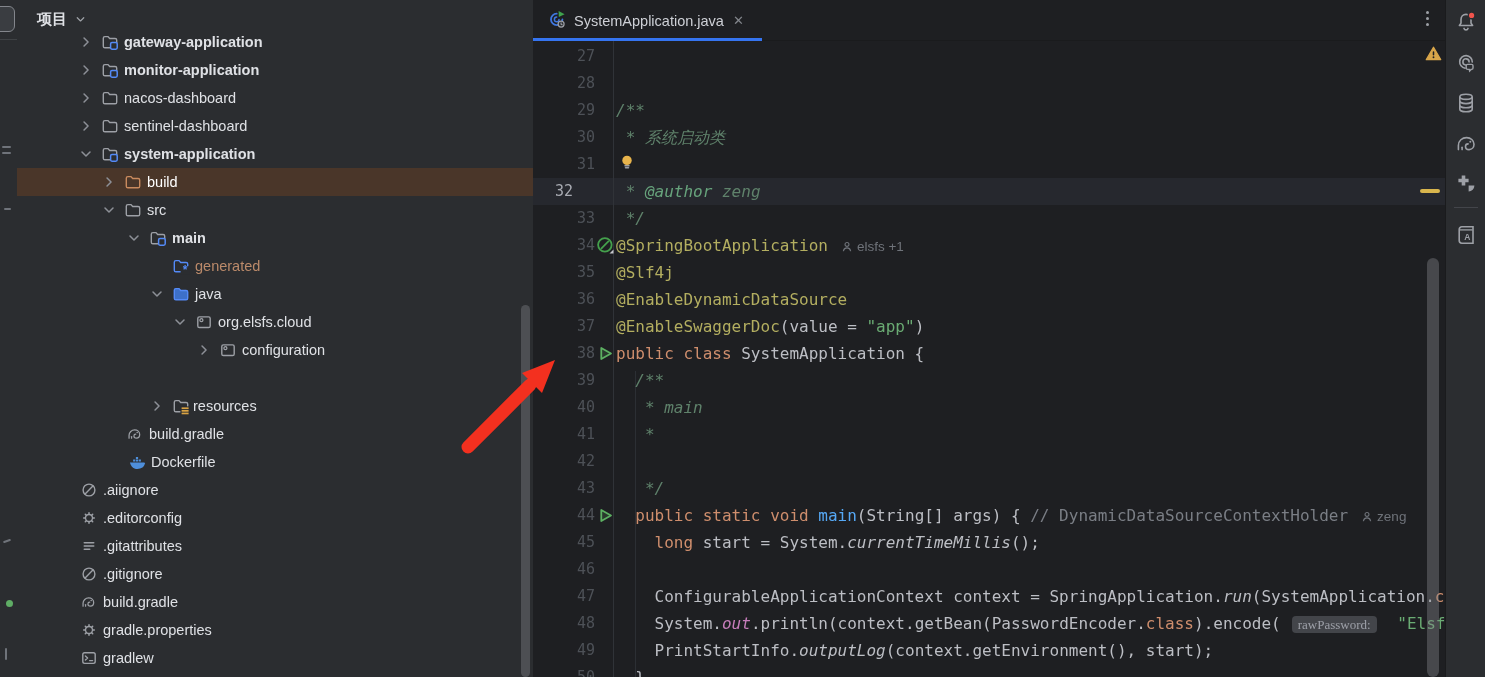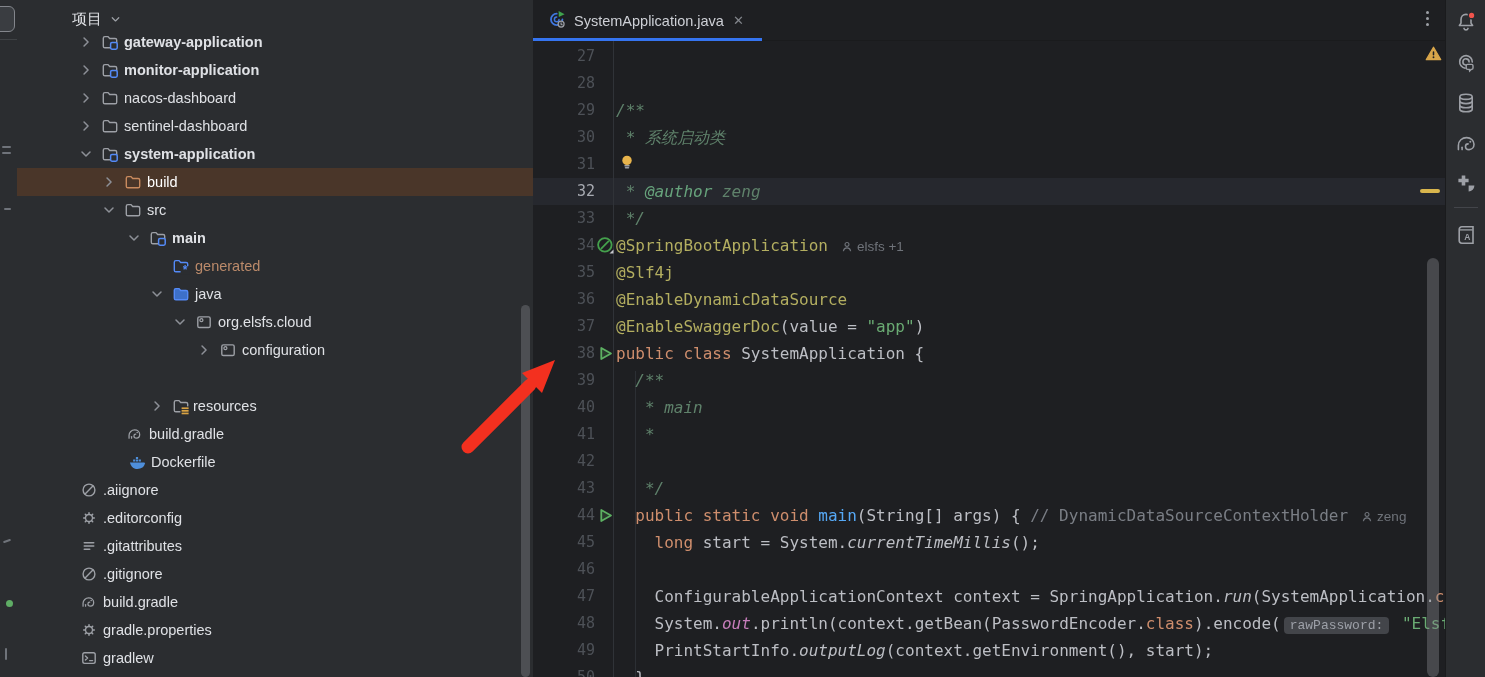--- a/index.html
+++ b/index.html
@@ -8,21 +8,21 @@
   
   #left-strip{position:absolute;left:0;top:0;width:17px;height:677px;background:#2b2d30;
               border-right:1px solid #1a1b1d;overflow:hidden;}
   #left-strip .tw-btn{position:absolute;left:-9px;top:6px;width:22px;height:24px;border:1.5px solid #83868c;border-radius:6px;background:#3a3d41;}
   #left-strip .div{position:absolute;left:0;top:39px;width:17px;height:1px;background:#3f4245;}
   #left-strip .frag{position:absolute;background:#6f737a;border-radius:1px;}
   #left-strip .gdot{position:absolute;left:6px;top:600px;width:7px;height:7px;border-radius:50%;background:#5fad65;}
   
   #sidebar{position:absolute;left:17px;top:0;width:516px;height:677px;background:#2b2d30;border-right:1px solid #1a1b1d;}
   #sidebar-header{position:absolute;left:0;top:0;height:38px;width:100%;display:flex;align-items:center;padding-left:20px;box-sizing:border-box;}
-  #sidebar-header .t{font-size:15px;font-weight:400;color:#dfe1e5;margin-left:35px;}
+  #sidebar-header .t{font-size:15px;font-weight:700;color:#dfe1e5;}
   #sidebar-header svg{margin-left:7px;}
   #tree{position:absolute;left:0;top:0;width:100%;height:677px;}
   .trow{position:absolute;left:0;width:100%;height:28px;font-size:14.5px;color:#dfe1e5;}
   .trow.sel::before{content:'';position:absolute;left:10px;right:25px;top:1px;bottom:1px;background:#3f4246;border-radius:6px;}
   .trow.bexc::before{content:'';position:absolute;left:0;right:0;top:0;bottom:0;background:#4a3629;}
   .trow span{position:absolute;top:0;height:28px;display:flex;align-items:center;z-index:1;}
   .trow .lbl{white-space:nowrap;}
   .trow.b .lbl{font-weight:700;}
   #tree-scrollbar{position:absolute;left:504px;top:305px;width:9px;height:372px;background:#87898d;opacity:.38;border-radius:5px;}
   
@@ -34,29 +34,29 @@
   #tab-underline{position:absolute;left:0;top:38px;width:229px;height:3px;background:#3574f0;}
   #kebab{position:absolute;right:14px;top:9px;display:flex;flex-direction:column;gap:3px;padding:2px;}
   #kebab i{width:3px;height:3px;border-radius:50%;background:#9da0a6;}
   #code-area{position:absolute;left:0;top:41px;width:912px;height:636px;overflow:hidden;}
   #cur-line{position:absolute;left:0;top:137px;width:100%;height:27px;background:#26282e;}
   #gutter-sep{position:absolute;left:80px;top:0;width:1px;height:636px;background:#303338;}
   #indent-guide{position:absolute;left:102px;top:330px;width:1px;height:306px;background:#2c2f34;}
   .cline{position:absolute;left:0;width:100%;height:27px;line-height:27px;
          font-family:"DejaVu Sans Mono",monospace;font-size:16px;white-space:pre;}
   .cline .ln{position:absolute;left:0;top:0;width:62px;text-align:right;color:#4d5157;font-size:15px;}
-  .cline.cur .ln{color:#a8abb2;}
+  .cline.cur .ln{color:#a8abb2;text-align:center;}
   .cline .gic{position:absolute;left:63px;top:4px;width:19px;height:19px;}
   .cline .txt{position:absolute;left:83px;top:0;white-space:pre;}
   .s-kw{color:#cf8e6d}.s-ann{color:#b3ae60}.s-str{color:#6aab73}
   .s-doc{color:#5f826b;font-style:italic}.s-doctag{color:#67a37c;font-style:italic}
   .s-docp{color:#bcbec4;font-style:italic}.s-pl{color:#bcbec4}.s-cmt{color:#7a7e85}
   .s-mth{color:#56a8f5}.s-itl{color:#bcbec4;font-style:italic}.s-sfl{color:#c77dbb;font-style:italic}
   .s-hint{background:#43454a;color:#9da0a8;border-radius:4px;padding:1px 6px;font-size:13px;
-          font-family:Liberation Mono, monospace;margin:0 3px;}
+          font-family:Liberation Serif, serif;margin:0 11px;}
   .s-vis{color:#6f737a;font-size:13.5px;font-family:"Liberation Sans",sans-serif;margin-left:13px;}
   .s-vis svg{vertical-align:-2px;margin-right:4px;}
   #bulb{position:absolute;left:85px;top:112px;width:18px;height:18px;}
   #warn{position:absolute;right:3px;top:4px;width:17px;height:17px;}
   #stripe-dash{position:absolute;right:5px;top:148px;width:20px;height:4px;border-radius:2px;background:#d8b54d;}
   #editor-scrollbar{position:absolute;left:894px;top:217px;width:12px;height:419px;background:#85878b;opacity:.4;border-radius:6px;}
   
   #right-toolbar{position:absolute;left:1445px;top:0;width:40px;height:677px;background:#2b2d30;border-left:1px solid #1a1b1d;box-sizing:border-box;}
   .rtb{position:absolute;left:6px;width:28px;height:28px;display:flex;align-items:center;justify-content:center;border-radius:5px;}
   .rtb-div{position:absolute;left:8px;width:24px;height:1px;background:#43454a;}

